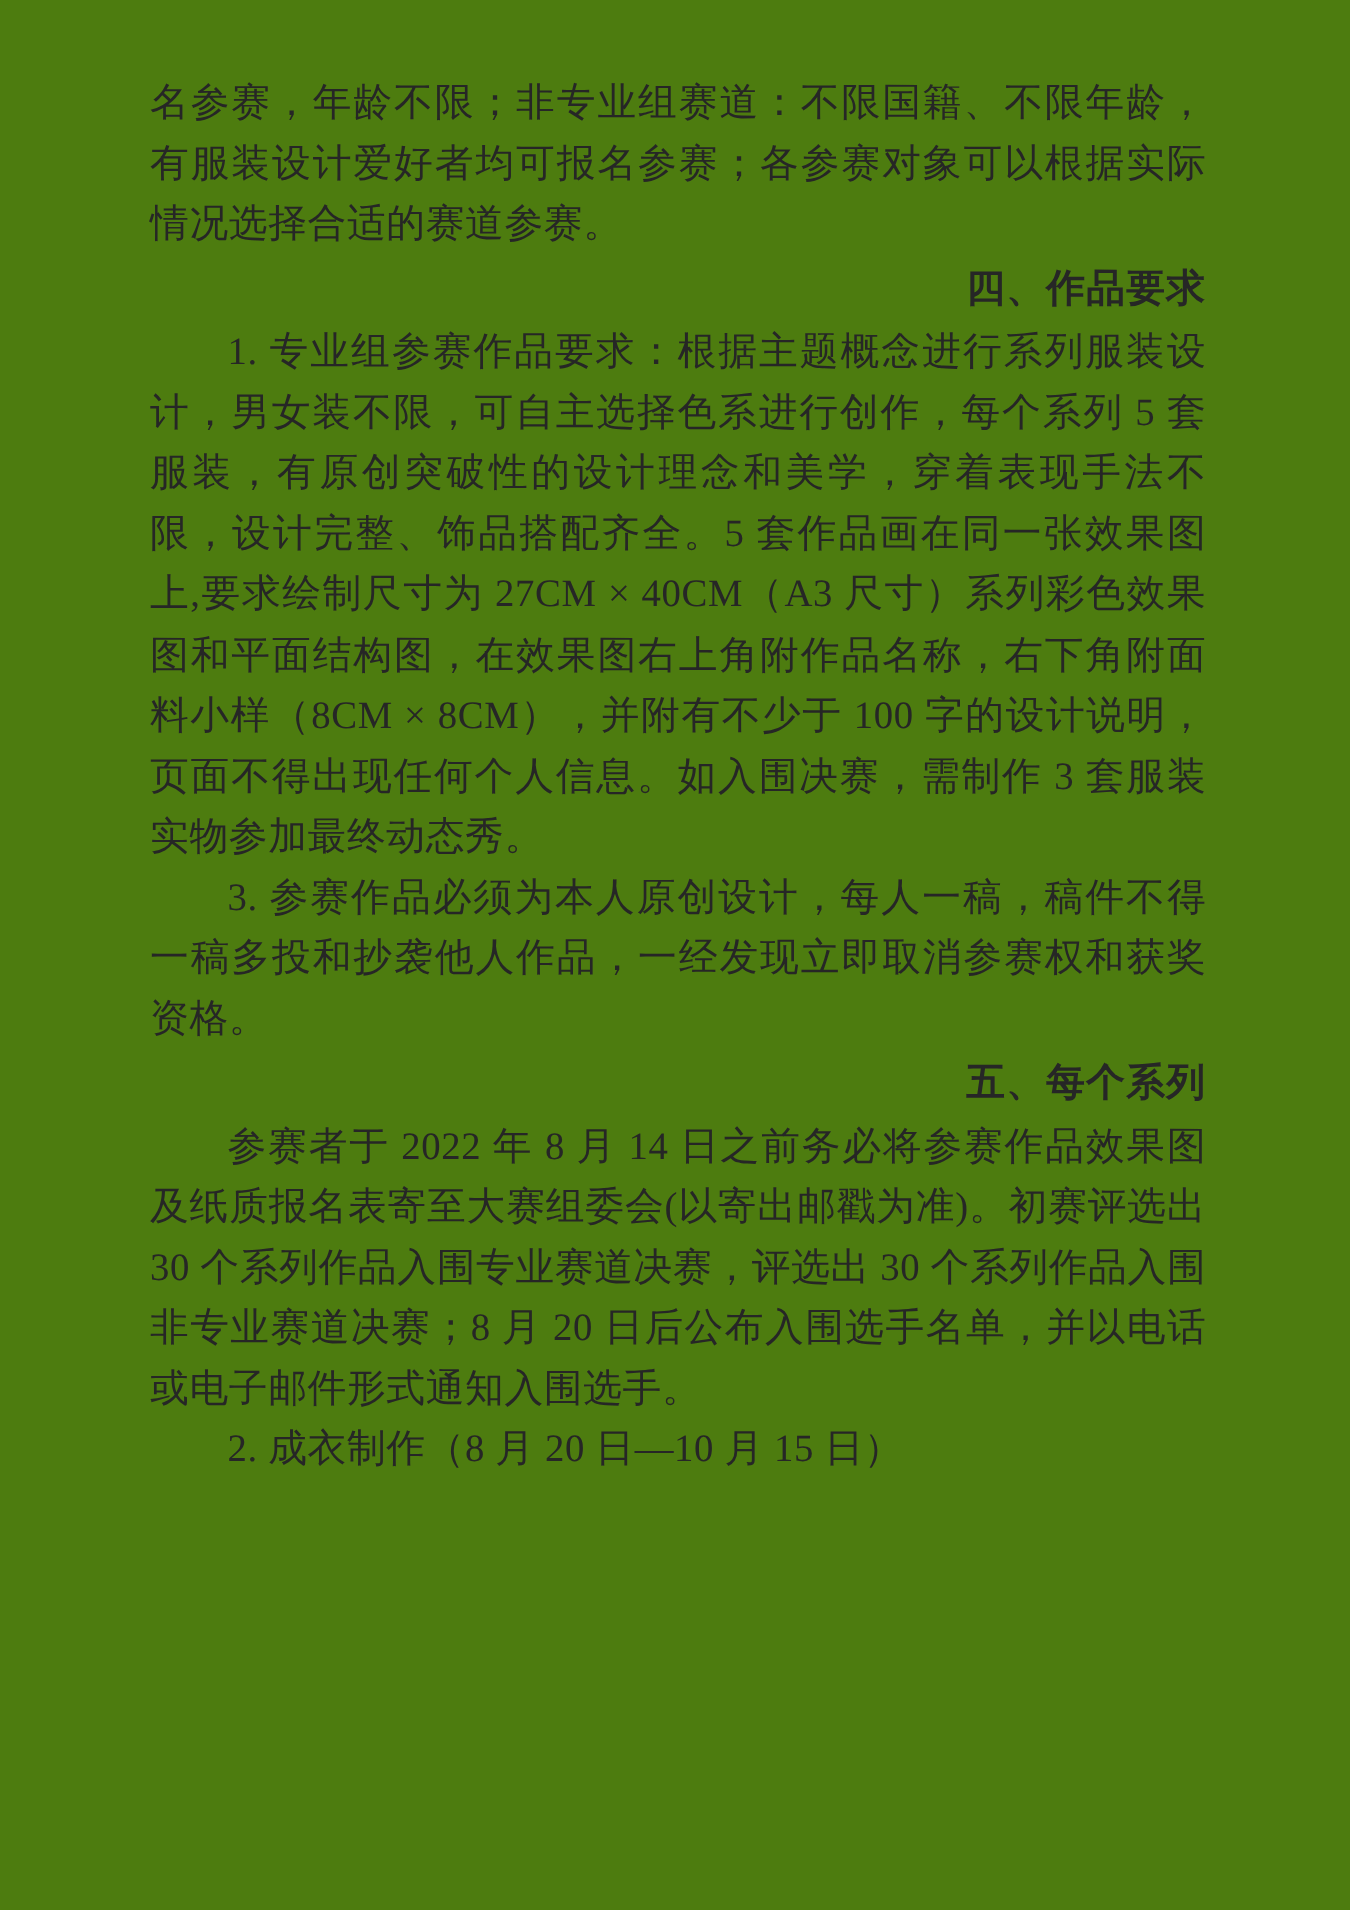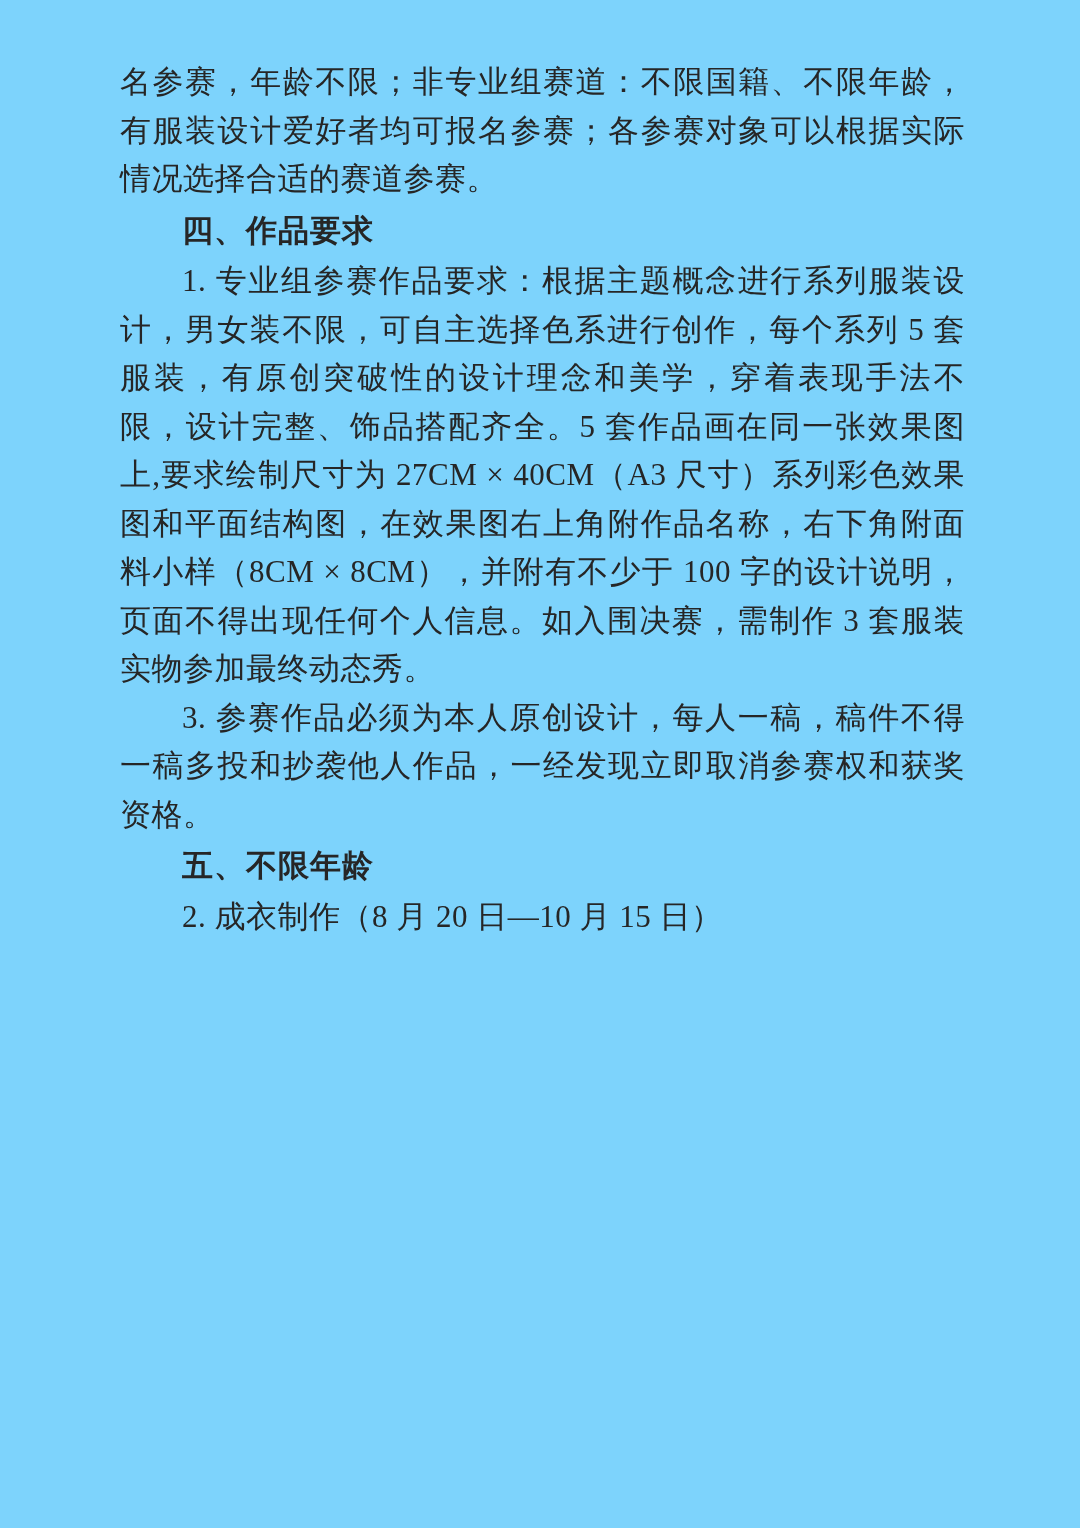--- a/index.html
+++ b/index.html
@@ -9,58 +9,59 @@
     background: #fcfcfc;
     overflow: hidden;
   }
   body {
     font-family: "Liberation Serif", "DejaVu Serif", serif;
     color: #262626;
   }
   .page {
     width: 1080px;
     height: 1528px;
-    background: #7dd3fc;
+    background: #4d7c0f;
     padding: 58px 115px 0 120px;
   }
   .doc p {
     font-size: 31px;
     line-height: 48.5px;
     text-align: justify;
     letter-spacing: 0.5px;
     word-break: break-all;
   }
   .doc p.indent {
     text-indent: 2em;
   }
   .doc p.heading {
     font-family: "Liberation Sans", "DejaVu Sans", sans-serif;
     font-weight: 700;
     text-indent: 2em;
-    text-align: left;
+    text-align: right;
     margin-top: 3px;
     margin-bottom: 2px;
     letter-spacing: 1px;
   }
 </style>
 </head>
 <body>
 
 <div class="page">
   <div class="doc">
 
     <p class="body-para">名参赛，年龄不限；非专业组赛道：不限国籍、不限年龄，有服装设计爱好者均可报名参赛；各参赛对象可以根据实际情况选择合适的赛道参赛。</p>
 
     <p class="heading">四、作品要求</p>
 
     <p class="body-para indent">1. 专业组参赛作品要求：根据主题概念进行系列服装设计，男女装不限，可自主选择色系进行创作，每个系列 5 套服装，有原创突破性的设计理念和美学，穿着表现手法不限，设计完整、饰品搭配齐全。5 套作品画在同一张效果图上,要求绘制尺寸为 27CM × 40CM（A3 尺寸）系列彩色效果图和平面结构图，在效果图右上角附作品名称，右下角附面料小样（8CM × 8CM），并附有不少于 100 字的设计说明，页面不得出现任何个人信息。如入围决赛，需制作 3 套服装实物参加最终动态秀。</p>
 
 
     <p class="body-para indent">3. 参赛作品必须为本人原创设计，每人一稿，稿件不得一稿多投和抄袭他人作品，一经发现立即取消参赛权和获奖资格。</p>
 
-    <p class="heading">五、不限年龄</p>
+    <p class="heading">五、每个系列</p>
 
 
+    <p class="body-para indent">参赛者于 2022 年 8 月 14 日之前务必将参赛作品效果图及纸质报名表寄至大赛组委会(以寄出邮戳为准)。初赛评选出 30 个系列作品入围专业赛道决赛，评选出 30 个系列作品入围非专业赛道决赛；8 月 20 日后公布入围选手名单，并以电话或电子邮件形式通知入围选手。</p>
 
     <p class="body-para indent">2. 成衣制作（8 月 20 日—10 月 15 日）</p>
 
   </div>
 </div>
 
 </body></html>

